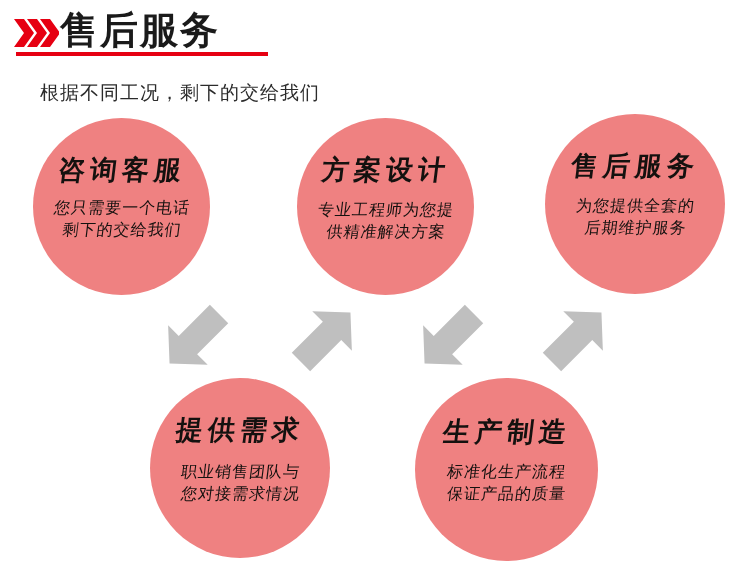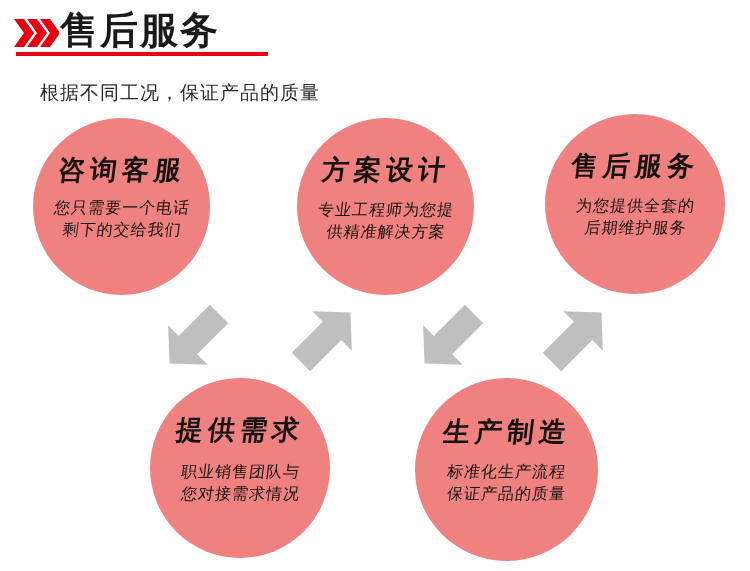--- a/index.html
+++ b/index.html
@@ -93,21 +93,21 @@
         <path d="M1,2 L11,2 L21,16 L11,30 L1,30 L11,16 Z" fill="#e60012"></path>
         <path d="M14,2 L24,2 L34,16 L24,30 L14,30 L24,16 Z" fill="#e60012"></path>
         <path d="M27,2 L37,2 L47,16 L37,30 L27,30 L37,16 Z" fill="#e60012"></path>
       </svg>
     </div>
 
     <div class="title">售后服务</div>
     <div class="title-rule"></div>
   </div>
 
-  <div class="subtitle">根据不同工况，保证产品的质量</div>
+  <div class="subtitle">根据不同工况，剩下的交给我们</div>
 
   <div class="circle" id="circle-1">
     <div class="c-head">咨询客服</div>
     <div class="c-body">
       <div class="c-line">您只需要一个电话</div>
       <div class="c-line">剩下的交给我们</div>
     </div>
   </div>
 
   <div class="circle" id="circle-2">

